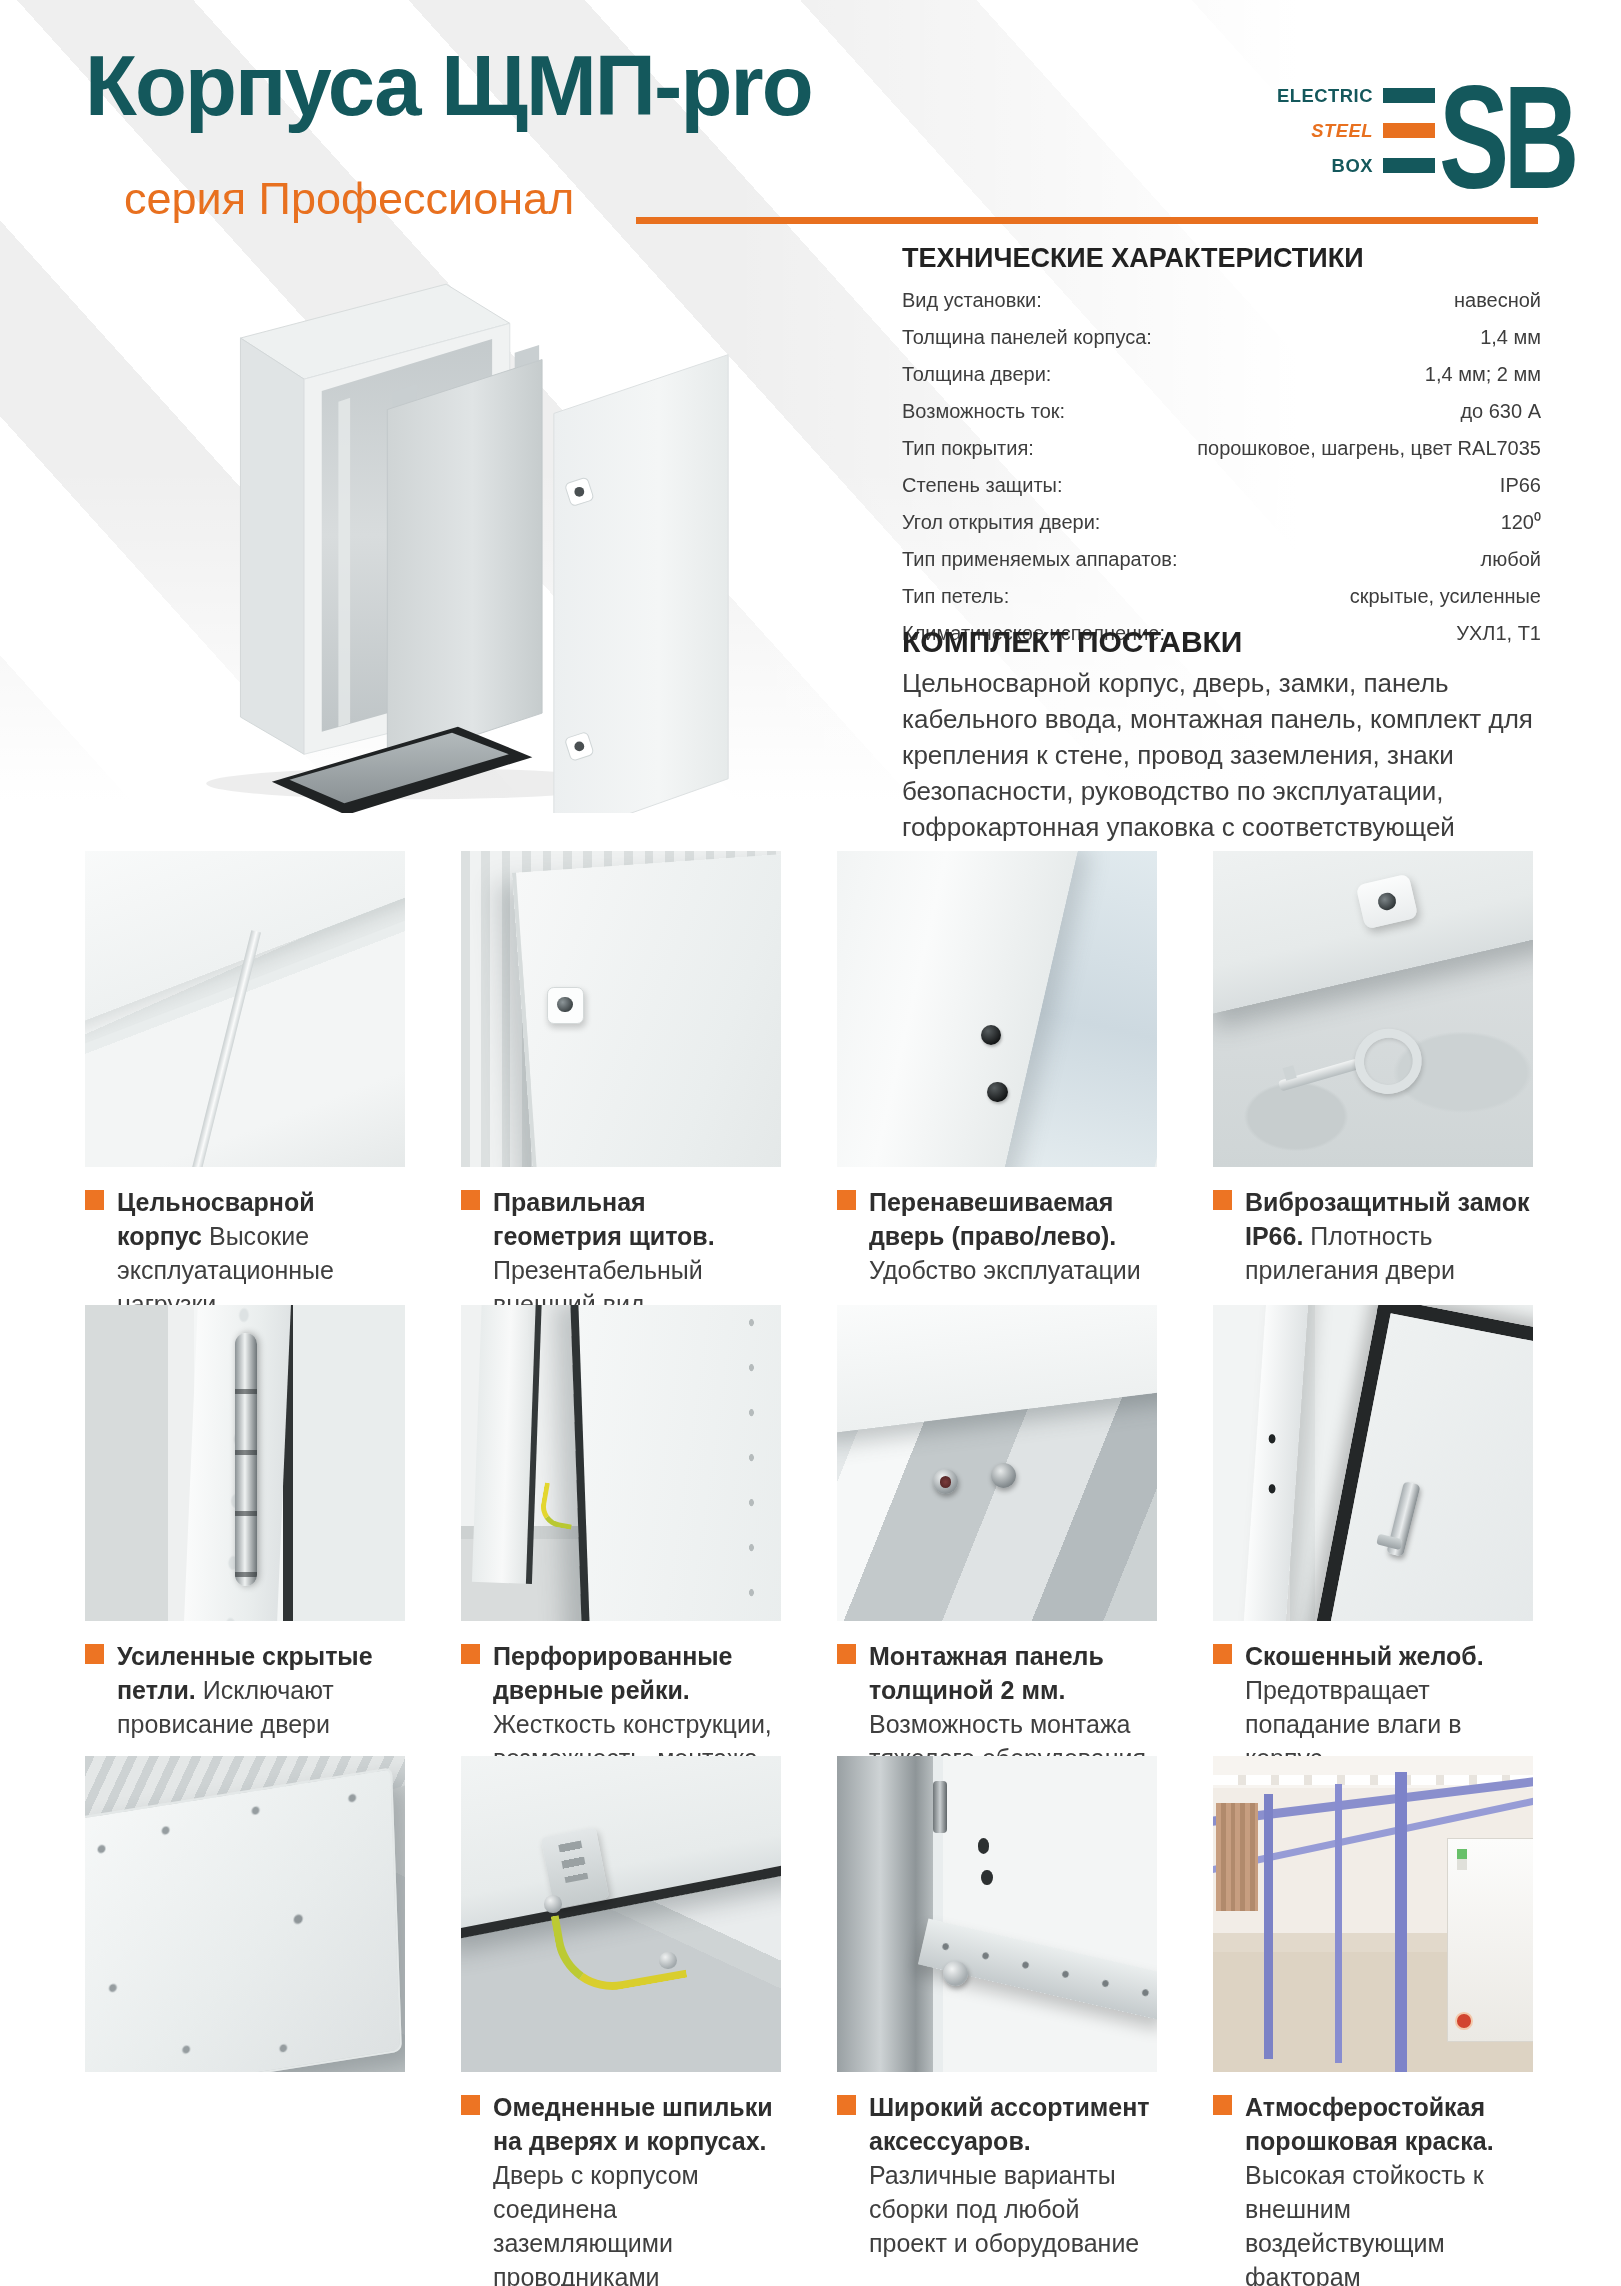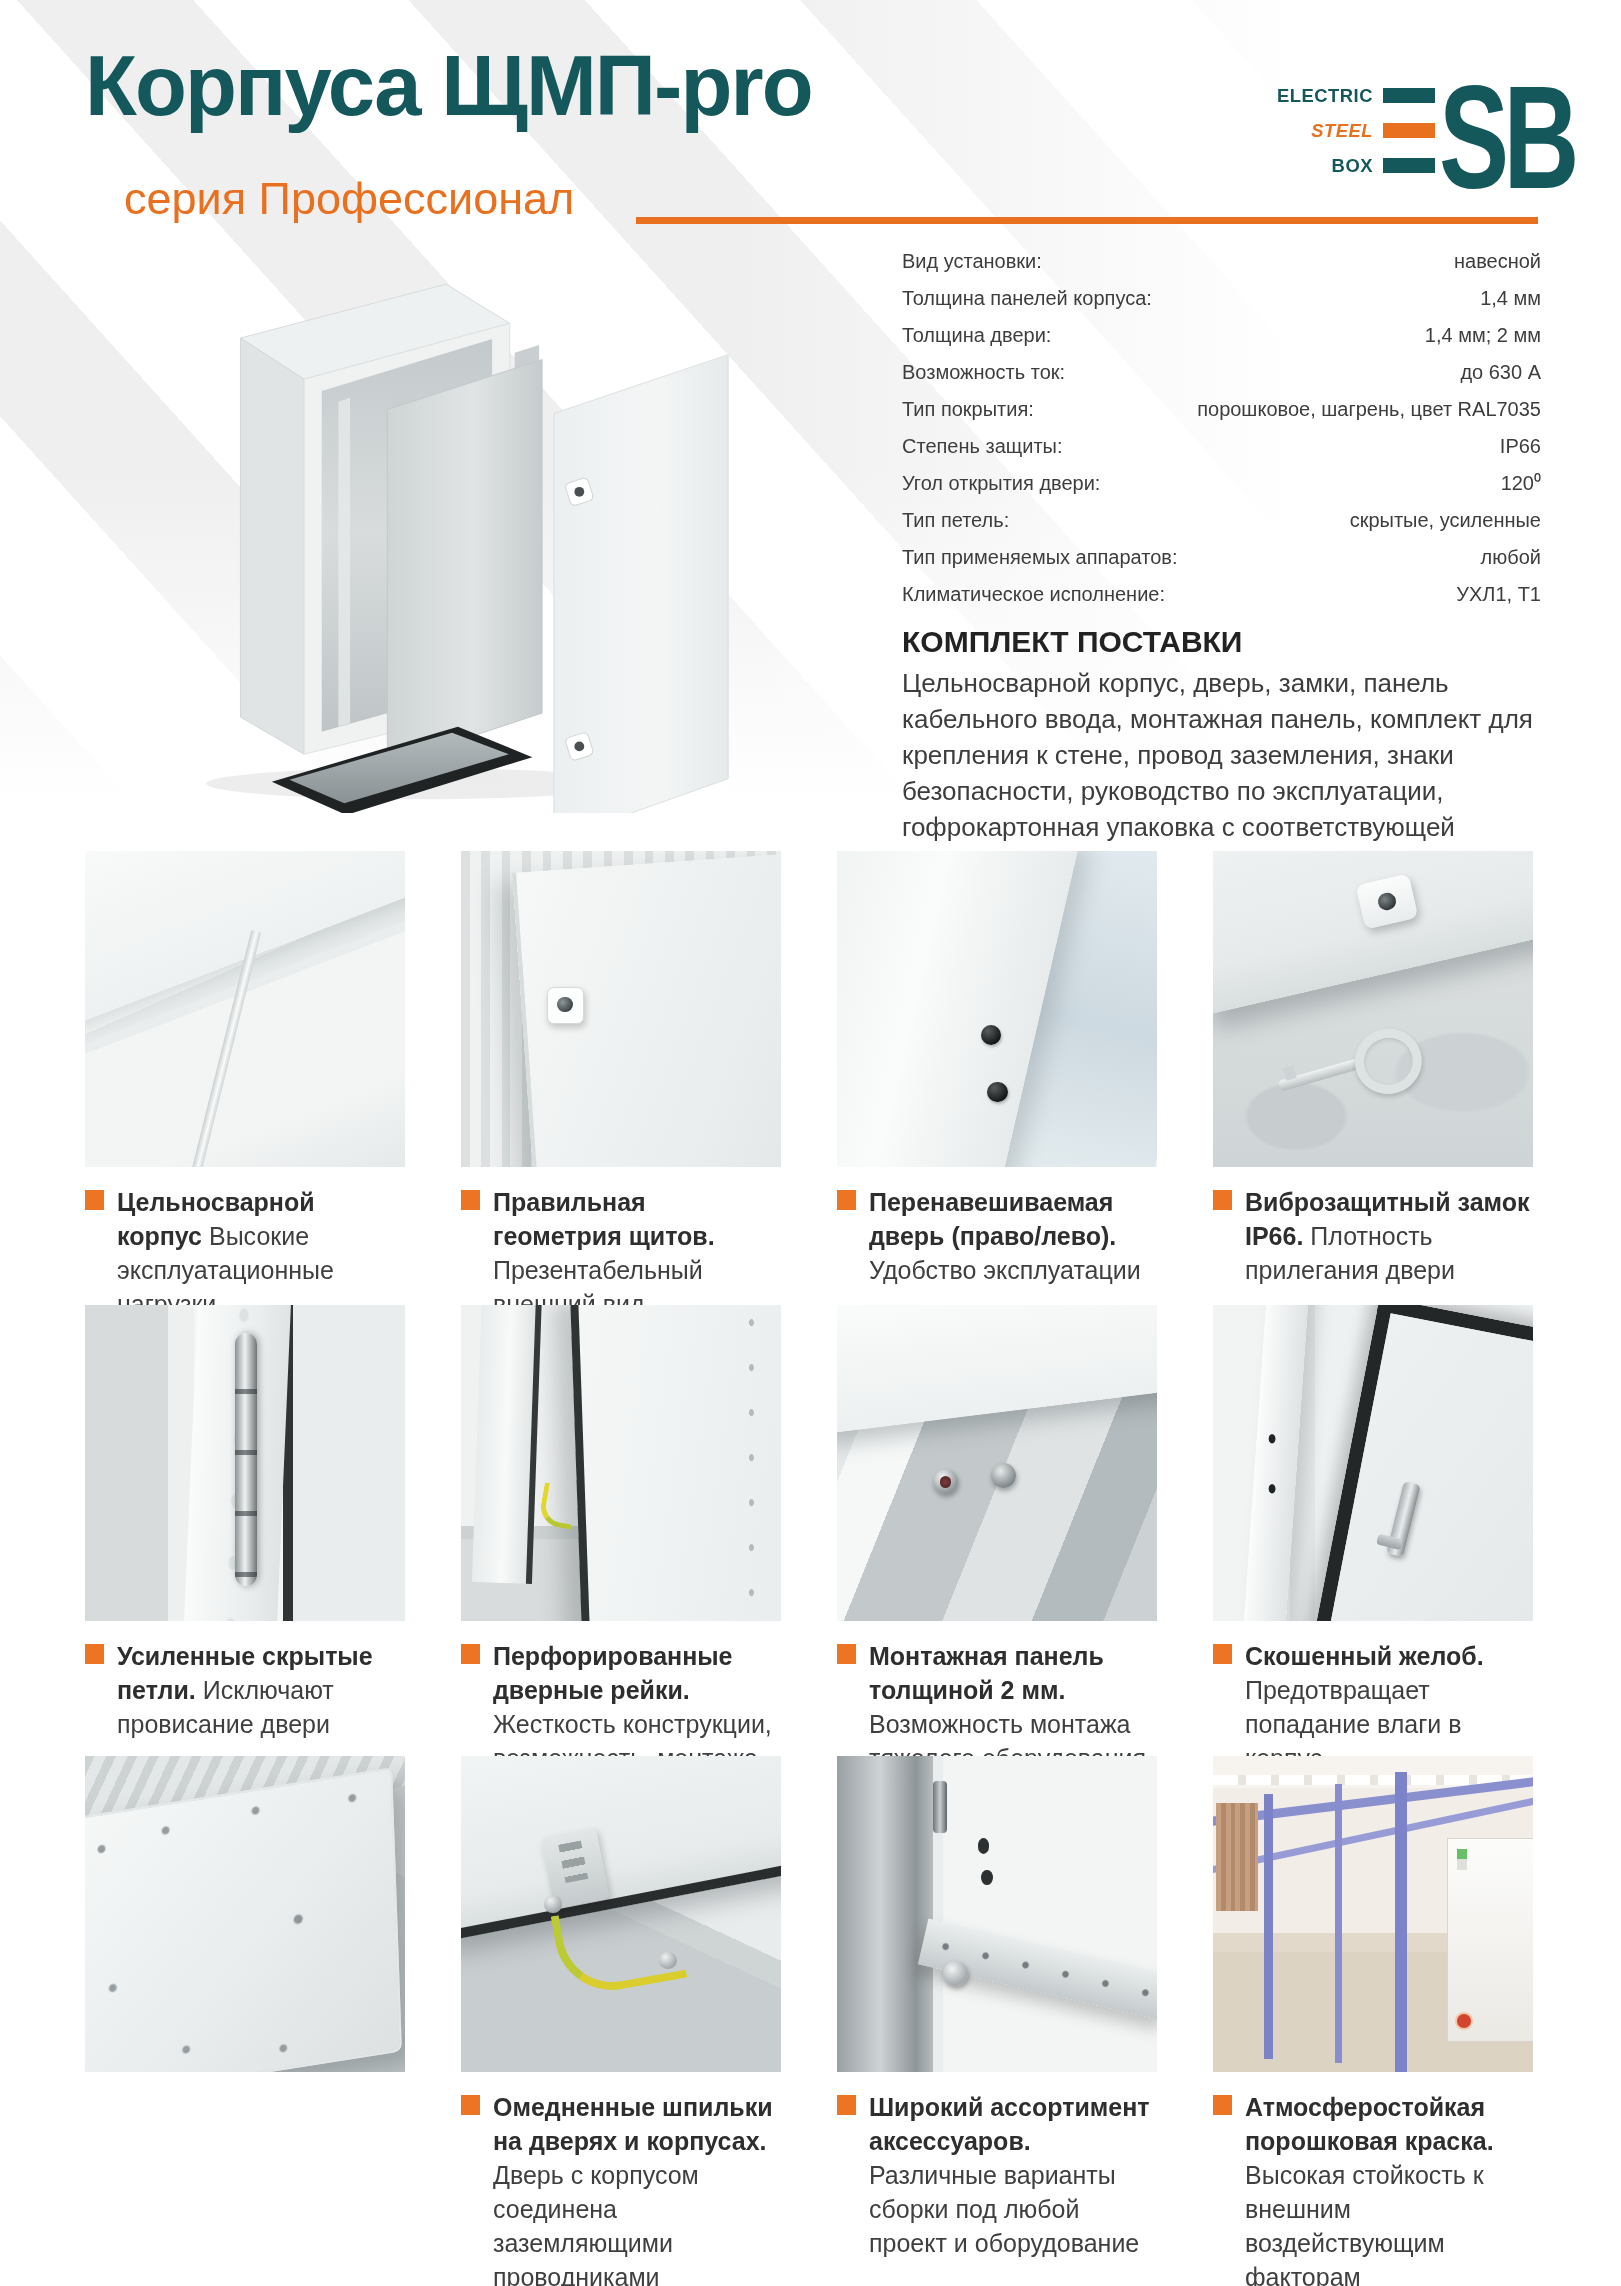--- a/index.html
+++ b/index.html
@@ -269,20 +269,21 @@
       <rect x="484" y="500" width="24" height="24" rx="5" transform="rotate(-18 496 512)" fill="#ffffff" stroke="#cfd5d6"></rect>
       <circle cx="496" cy="512" r="5" fill="#4a5052"></circle>
     </g>
     <g>
       <polygon points="182,548 372,492 448,523 258,582" fill="#202324"></polygon>
       <polygon points="200,546 366,498 424,520 256,570" fill="url(#cpG)"></polygon>
     </g>
   </svg>
 
   <section class="specs">
+    <h3>ТЕХНИЧЕСКИЕ ХАРАКТЕРИСТИКИ</h3>
     <div class="spec-row">
       <span class="spec-label">Вид установки:</span>
       <span class="spec-value">навесной</span>
     </div>
     <div class="spec-row">
       <span class="spec-label">Толщина панелей корпуса:</span>
       <span class="spec-value">1,4 мм</span>
     </div>
     <div class="spec-row">
       <span class="spec-label">Толщина двери:</span>
@@ -298,26 +299,26 @@
     </div>
     <div class="spec-row">
       <span class="spec-label">Степень защиты:</span>
       <span class="spec-value">IP66</span>
     </div>
     <div class="spec-row">
       <span class="spec-label">Угол открытия двери:</span>
       <span class="spec-value">120⁰</span>
     </div>
     <div class="spec-row">
+      <span class="spec-label">Тип применяемых аппаратов:</span>
+      <span class="spec-value">любой</span>
+    </div>
+    <div class="spec-row">
       <span class="spec-label">Тип петель:</span>
       <span class="spec-value">скрытые, усиленные</span>
-    </div>
-    <div class="spec-row">
-      <span class="spec-label">Тип применяемых аппаратов:</span>
-      <span class="spec-value">любой</span>
     </div>
     <div class="spec-row">
       <span class="spec-label">Климатическое исполнение:</span>
       <span class="spec-value">УХЛ1, Т1</span>
     </div>
   </section>
 
   <section class="delivery">
     <h3>КОМПЛЕКТ ПОСТАВКИ</h3>
     <p>Цельносварной корпус, дверь, замки, панель кабельного ввода, монтажная панель, комплект для крепления к стене, провод заземления, знаки безопасности, руководство по эксплуатации, гофрокартонная упаковка с соответствующей маркировкой</p>

